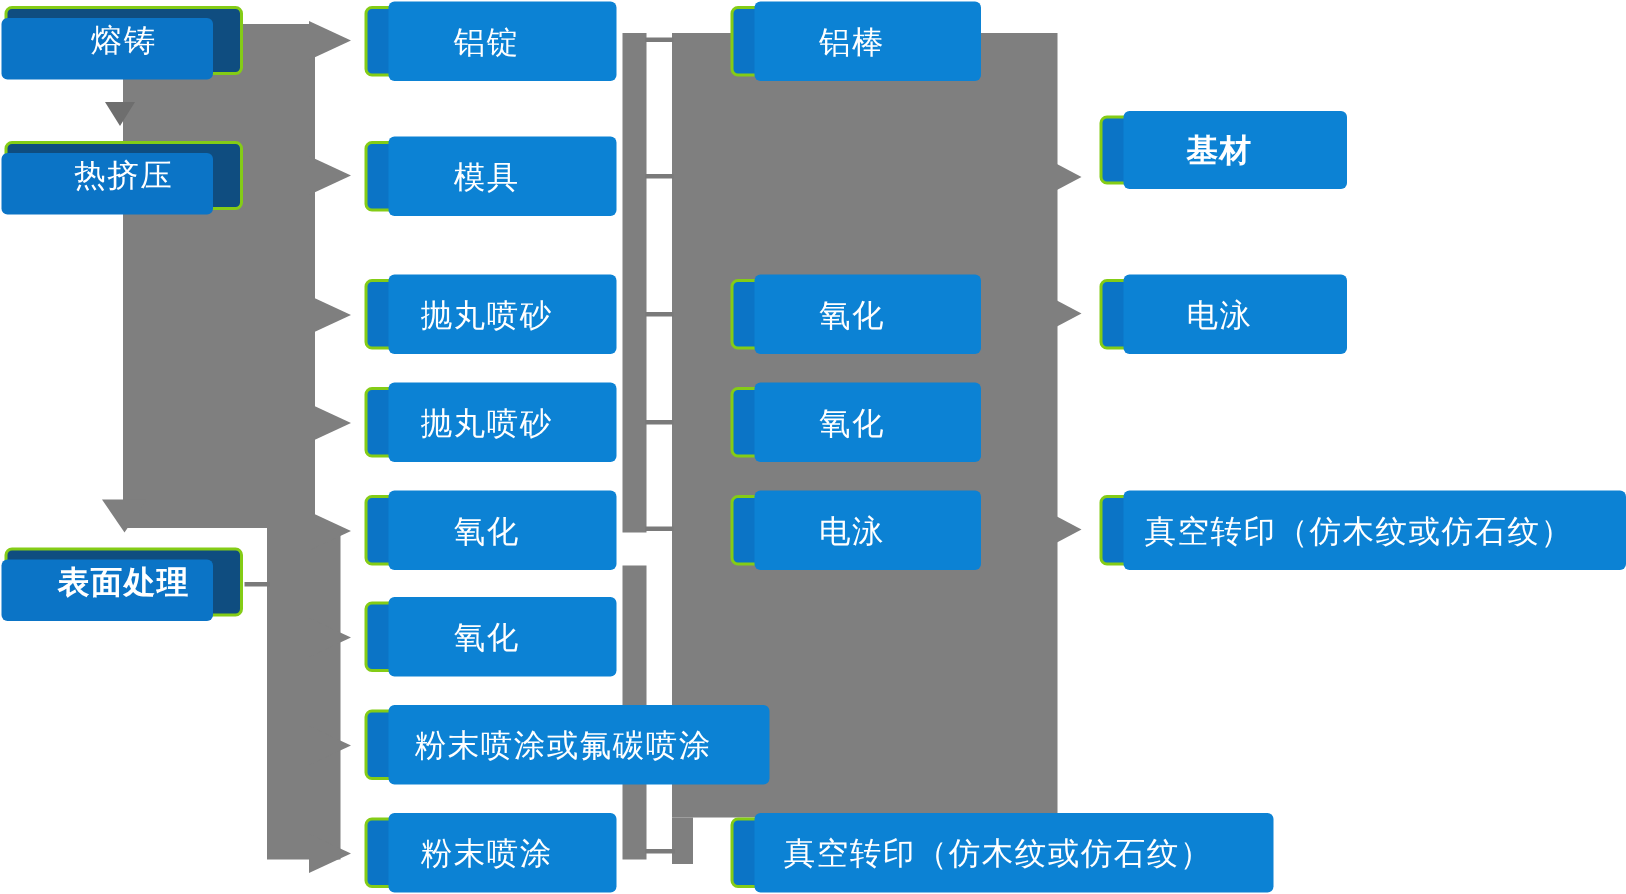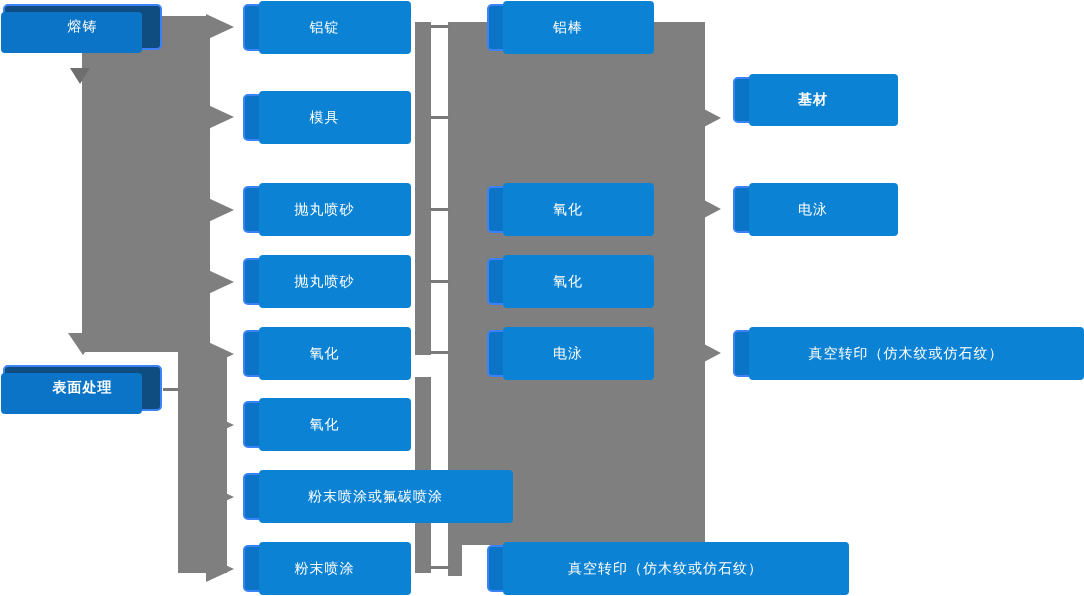--- a/index.html
+++ b/index.html
@@ -17,22 +17,22 @@
   .arr-r.sm { border-top:9px solid transparent; border-bottom:9px solid transparent;
               border-left:17px solid #7f7f7f; }
   .arr-d { position:absolute; width:0; height:0; z-index:2;
            border-left:15px solid transparent; border-right:15px solid transparent;
            border-top:22px solid #7f7f7f; }
   .arr-d.sm { border-left:10px solid transparent; border-right:10px solid transparent;
               border-top:16px solid #6e6e6e; }
   
   .box { position:absolute; z-index:3; box-sizing:border-box;
          display:flex; align-items:center; justify-content:center;
-         background:#0b74c6; border:2px solid #3b82f6; border-radius:5px;
-         color:#ffffff; font-size:14px; letter-spacing:1px; white-space:nowrap; }
+         background:#0b74c6; border:2px solid #84cc16; border-radius:5px;
+         color:#ffffff; font-size:21px; letter-spacing:1px; white-space:nowrap; }
   .box::before { content:""; position:absolute; z-index:-1;
          top:-5px; bottom:-5px; left:14px; right:-7px;
          background:#0c82d4; border-radius:4px; }
   .box.dark { background:#0f4d80; }
   .box.dark::before { top:6px; bottom:-5px; left:-4px; right:18px; background:#0b74c6; }
 </style>
 </head>
 <body>
 
 <div id="stage">
@@ -62,20 +62,21 @@
   <div class="arr-r" style="left:206px; top:341px;"></div>
   <div class="arr-r" style="left:206px; top:412px;"></div>
   <div class="arr-r" style="left:206px; top:484px;"></div>
   <div class="arr-r" style="left:206px; top:556px;"></div>
 
   <div class="arr-r sm" style="left:704px; top:109px;"></div>
   <div class="arr-r sm" style="left:704px; top:200px;"></div>
   <div class="arr-r sm" style="left:704px; top:344px;"></div>
 
   <div class="box dark" style="left:3px; top:4px; width:159px; height:46px;">熔铸</div>
+  <div class="box dark" style="left:3px; top:94px; width:159px; height:46px;">热挤压</div>
   <div class="box dark" style="left:3px; top:365px; width:159px; height:46px;font-weight:bold;">表面处理</div>
 
   <div class="box" style="left:243px; top:4px; width:163px; height:47px;">铝锭</div>
   <div class="box" style="left:243px; top:94px; width:163px; height:47px;">模具</div>
   <div class="box" style="left:243px; top:186px; width:163px; height:47px;">抛丸喷砂</div>
   <div class="box" style="left:243px; top:258px; width:163px; height:47px;">抛丸喷砂</div>
   <div class="box" style="left:243px; top:330px; width:163px; height:47px;">氧化</div>
   <div class="box" style="left:243px; top:401px; width:163px; height:47px;">氧化</div>
   <div class="box" style="left:243px; top:473px; width:265px; height:47px;">粉末喷涂或氟碳喷涂</div>
   <div class="box" style="left:243px; top:545px; width:163px; height:47px;">粉末喷涂</div>

